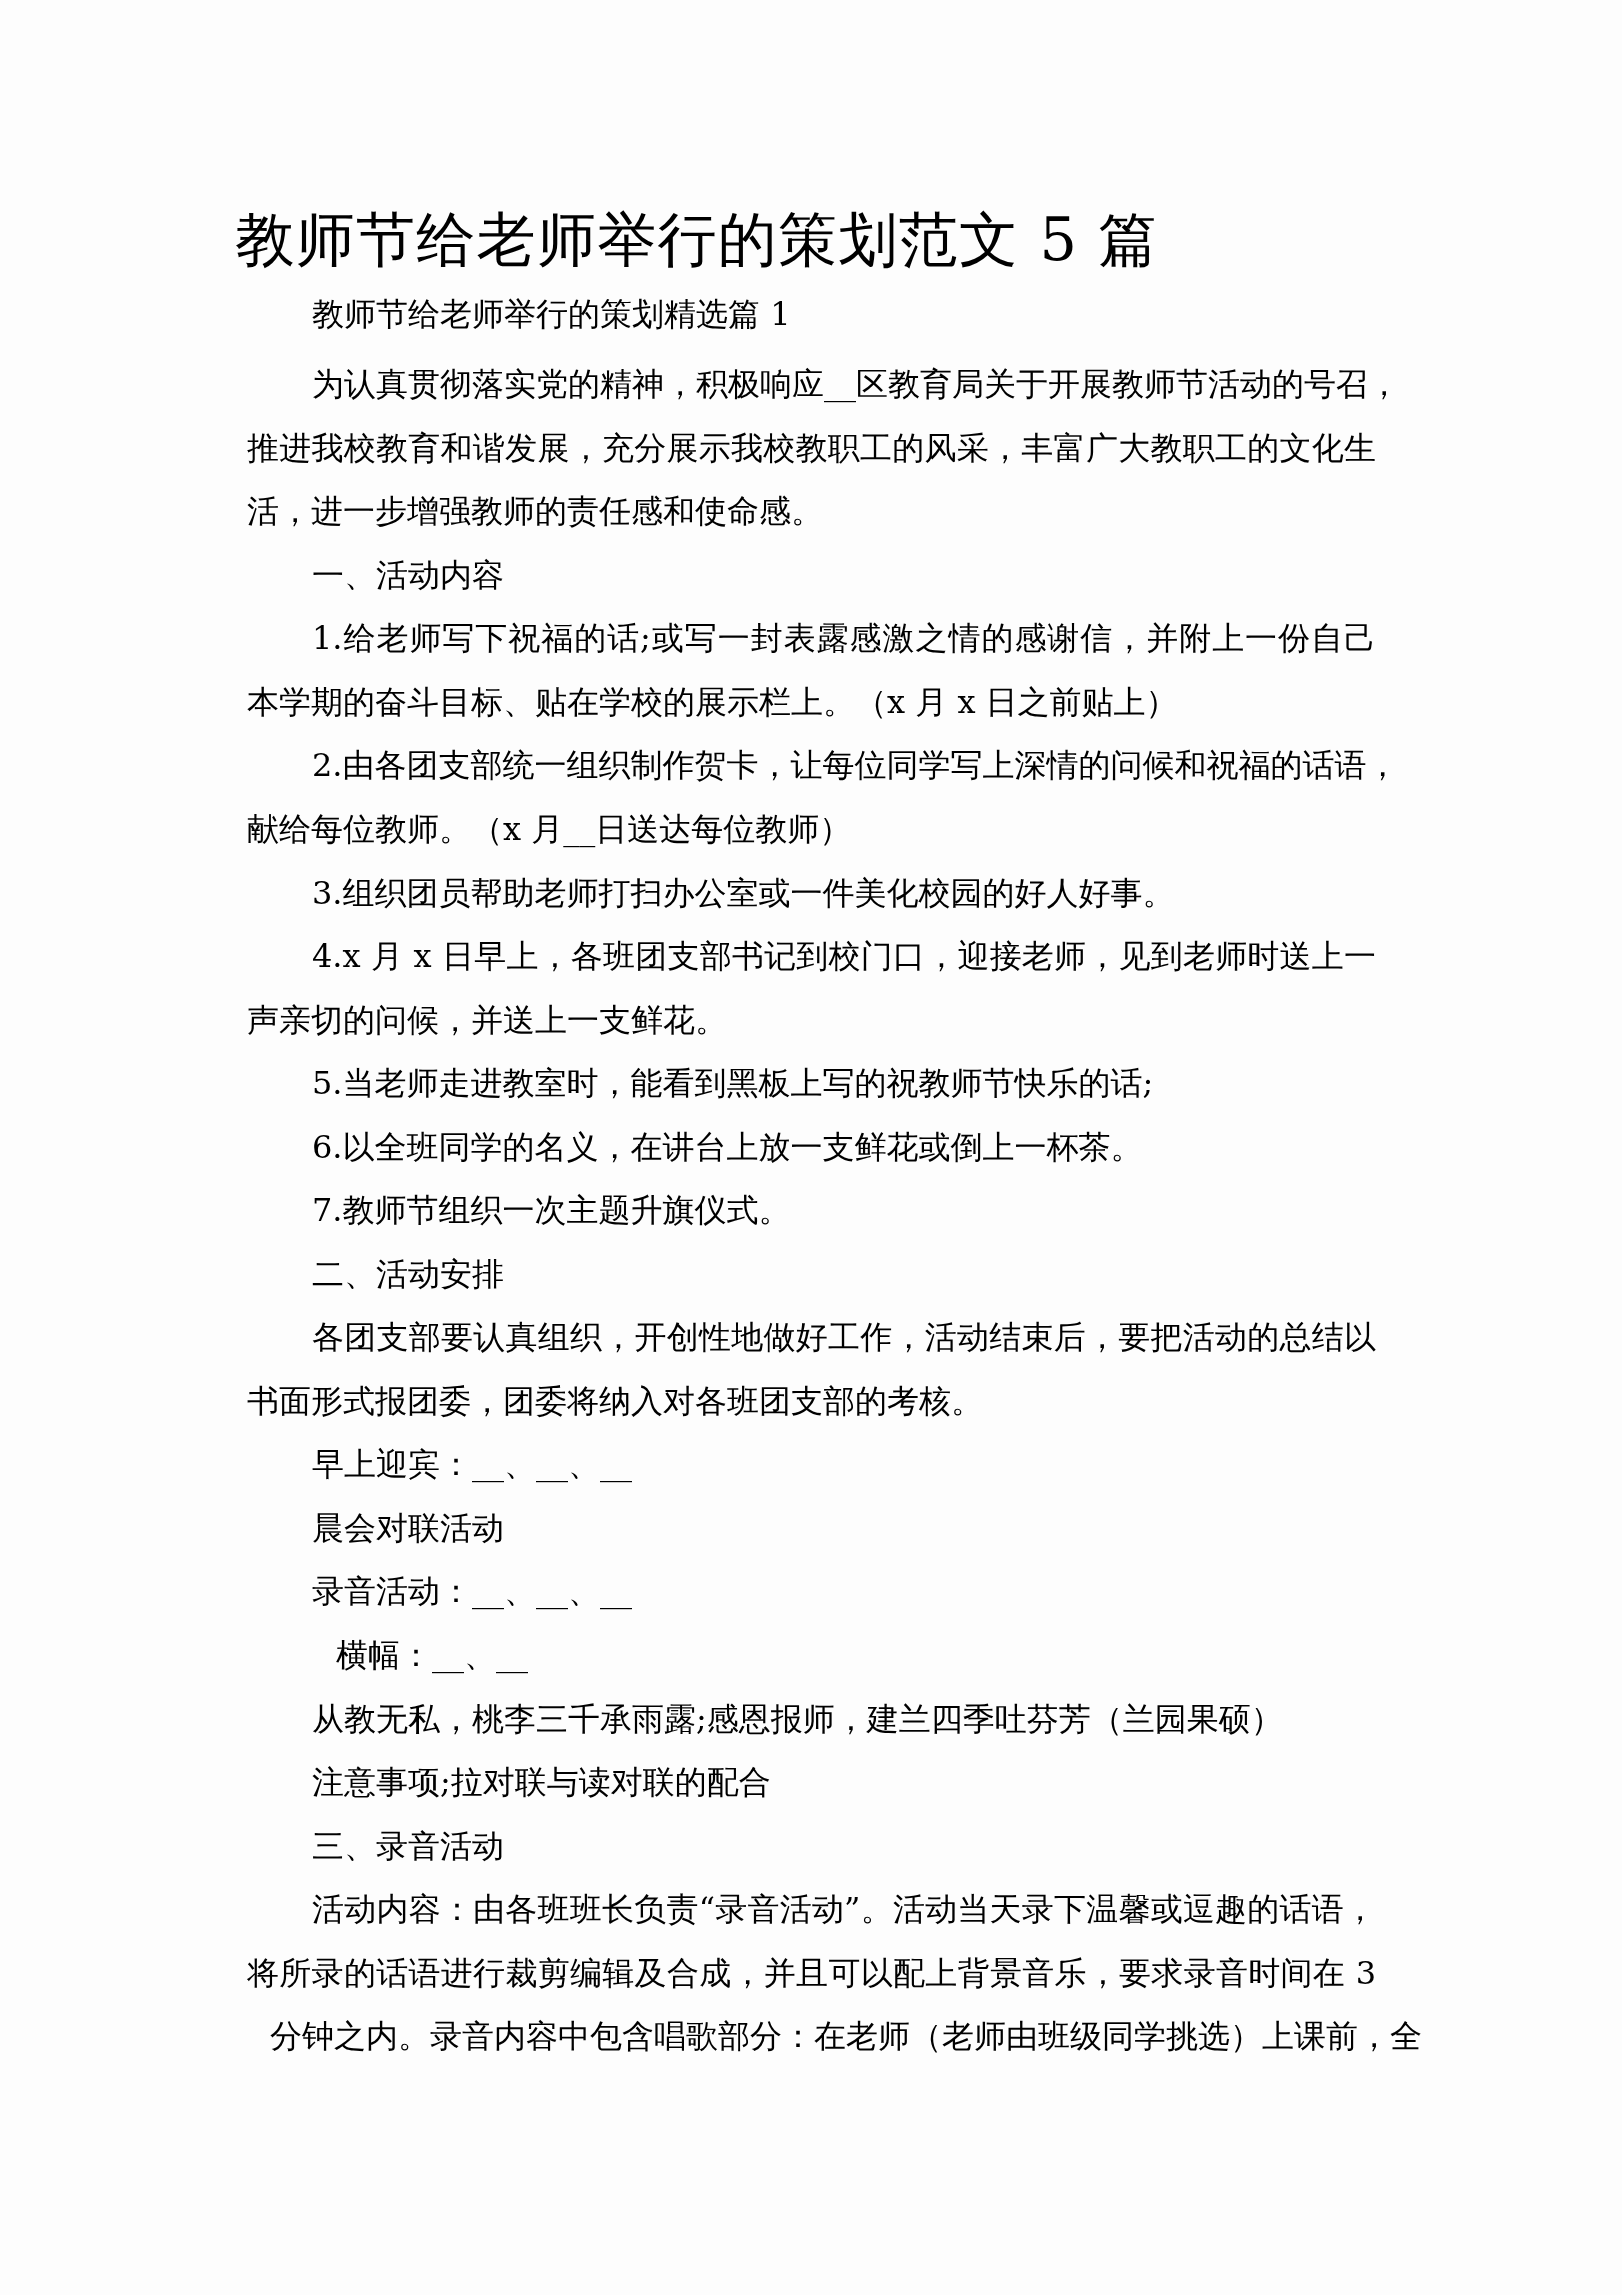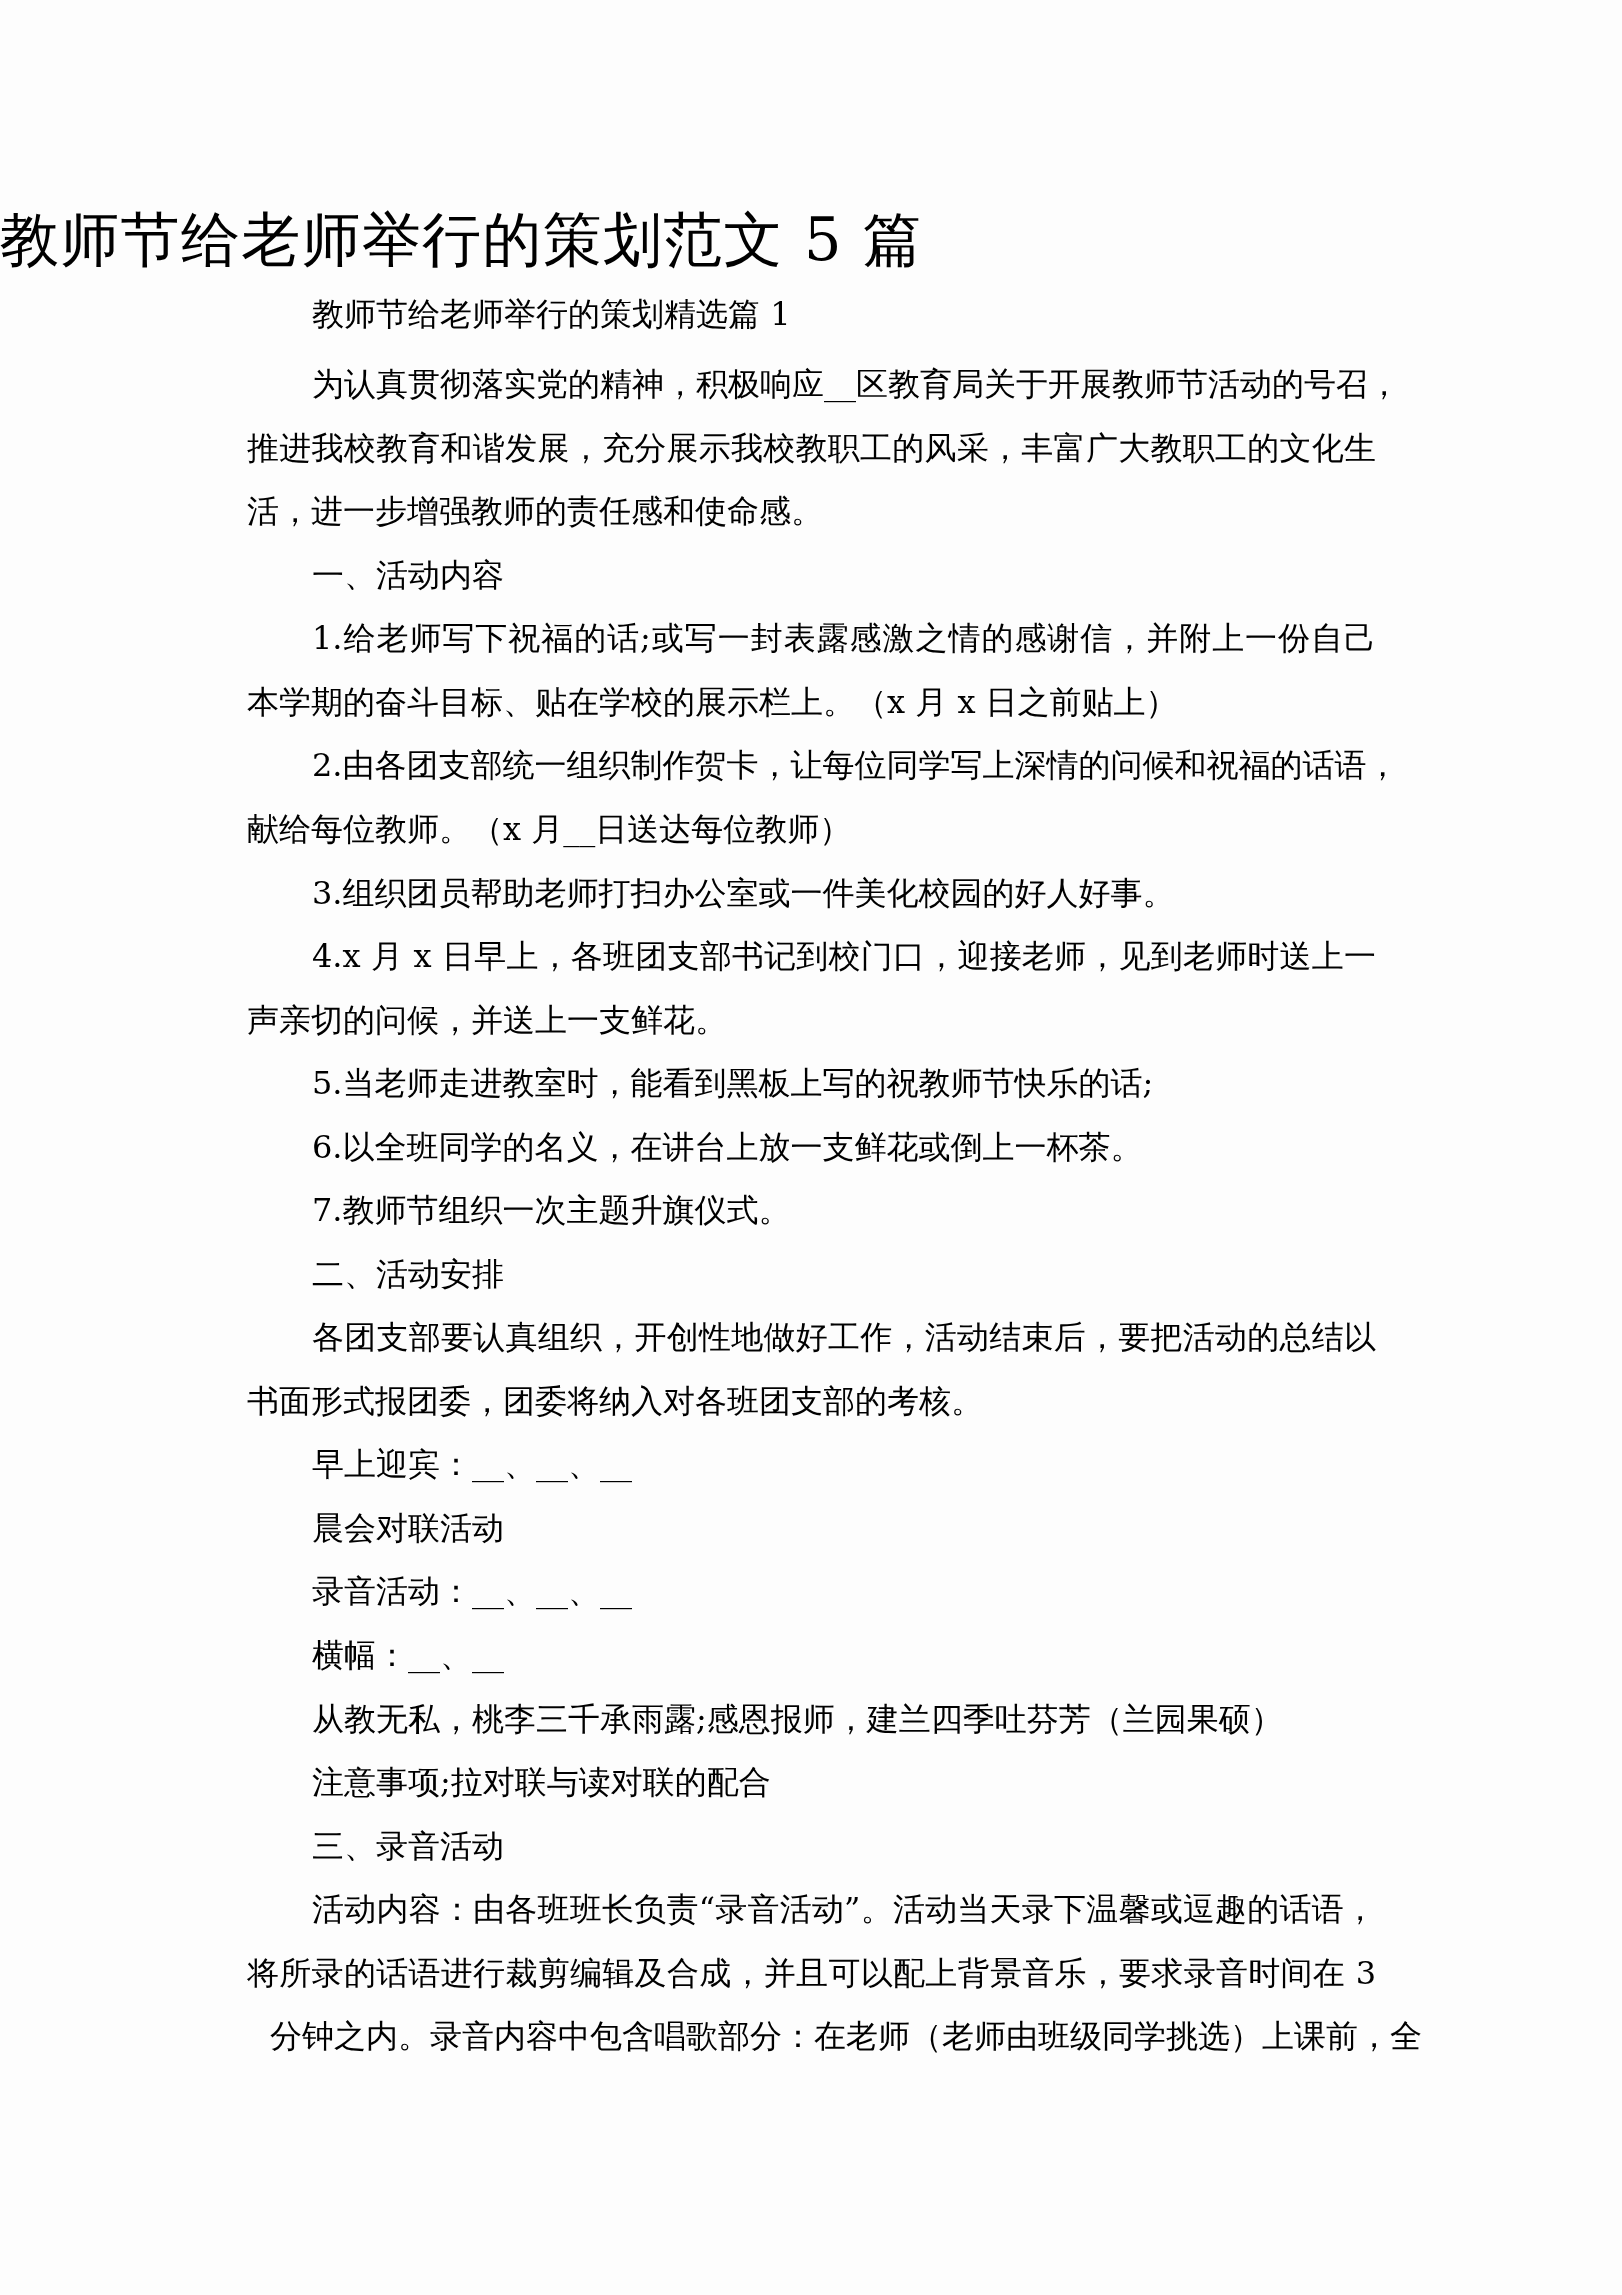--- a/index.html
+++ b/index.html
@@ -22,20 +22,21 @@
       height: 2295px;
       background: #fdfdfd;
     }
     .title {
       position: absolute;
       left: 0;
       width: 1394px;
       top: 200px;
       height: 79px;
       line-height: 79px;
+      text-align: center;
       font-size: 59px;
       letter-spacing: 1.3px;
       white-space: nowrap;
     }
     .subtitle {
       position: absolute;
       left: 312px;
       top: 291px;
       height: 46px;
       line-height: 46px;
@@ -83,21 +84,21 @@
     <div class="line" style="top: 997px;">声亲切的问候，并送上一支鲜花。</div>
     <div class="line indent" style="top: 1060px;">5.当老师走进教室时，能看到黑板上写的祝教师节快乐的话;</div>
     <div class="line indent" style="top: 1124px;">6.以全班同学的名义，在讲台上放一支鲜花或倒上一杯茶。</div>
     <div class="line indent" style="top: 1187px;">7.教师节组织一次主题升旗仪式。</div>
     <div class="line indent" style="top: 1251px;">二、活动安排</div>
     <div class="line indent full" style="top: 1314px;">各团支部要认真组织，开创性地做好工作，活动结束后，要把活动的总结以</div>
     <div class="line" style="top: 1378px;">书面形式报团委，团委将纳入对各班团支部的考核。</div>
     <div class="line indent" style="top: 1441px;">早上迎宾：__、__、__</div>
     <div class="line indent" style="top: 1505px;">晨会对联活动</div>
     <div class="line indent" style="top: 1568px;">录音活动：__、__、__</div>
-    <div class="line indent" style="top: 1632px;">横幅：__、__</div>
+    <div class="line indent" style="top: 1632px; margin-left: 24px;">横幅：__、__</div>
     <div class="line indent" style="top: 1696px;">从教无私，桃李三千承雨露;感恩报师，建兰四季吐芬芳（兰园果硕）</div>
     <div class="line indent" style="top: 1759px;">注意事项;拉对联与读对联的配合</div>
     <div class="line indent" style="top: 1823px;">三、录音活动</div>
     <div class="line indent full" style="top: 1886px;">活动内容：由各班班长负责“录音活动”。活动当天录下温馨或逗趣的话语，</div>
     <div class="line full" style="top: 1950px;">将所录的话语进行裁剪编辑及合成，并且可以配上背景音乐，要求录音时间在 3</div>
     <div class="line full" style="top: 2013px; margin-left: 23px;">分钟之内。录音内容中包含唱歌部分：在老师（老师由班级同学挑选）上课前，全</div>
   </div>
 </div>
 
 

